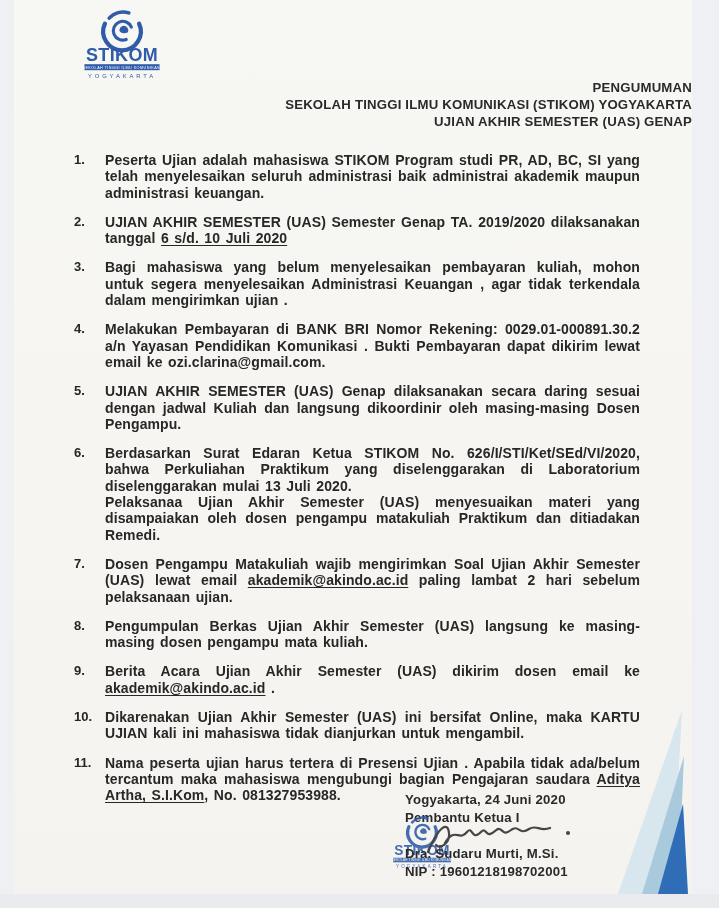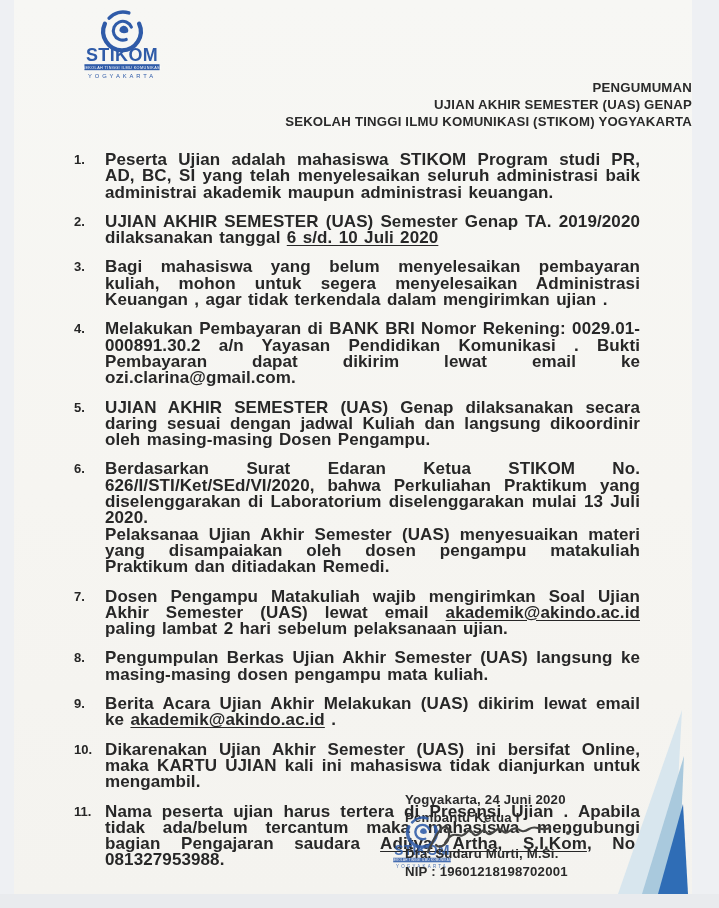--- a/index.html
+++ b/index.html
@@ -18,21 +18,21 @@
   .title-block{
     position:absolute;left:0;top:80px;width:100%;
     text-align:right;font-weight:bold;font-size:13.2px;line-height:16.8px;
     letter-spacing:.2px;color:#2a2a2a;
   }
   .items{position:absolute;left:60px;top:152px;width:566px;}
   .item{display:flex;margin-bottom:13px;}
   .item-number{width:31px;flex:0 0 31px;font-weight:bold;font-size:13px;line-height:16.3px;}
   .item-body{flex:1;}
   .item-par{
-    font-weight:bold;font-size:17px;line-height:16.3px;
+    font-weight:bold;font-size:14px;line-height:16.3px;
     text-align:justify;color:#272727;letter-spacing:.1px;
     word-spacing:1.5px;
   }
   .u{text-decoration:underline;text-underline-offset:2px;}
   .sig-block{position:absolute;left:0;top:4px;width:100%;height:100%;pointer-events:none;}
   .sig-line{
     position:absolute;left:391px;font-weight:bold;font-size:13.2px;color:#2a2a2a;
     white-space:nowrap;letter-spacing:.2px;
   }
   .sig-date{top:788px;}
@@ -59,22 +59,22 @@
       <path d="M 1.5 -6.5 a 5.5 5.5 0 0 1 5.5 7.5 q -6.5 3 -10 -1.5 a 6 6 0 0 1 4.5 -6 z" fill="#2f5ba8"></path>
     </g>
     <text x="55" y="60" text-anchor="middle" font-size="21" font-weight="bold" letter-spacing="0.5" fill="#2f5ba8">STIKOM</text>
     <rect x="11" y="63.5" width="88" height="7" fill="#2f5ba8"></rect>
     <text x="55" y="69" text-anchor="middle" font-size="4.4" letter-spacing="0.5" fill="#ffffff">SEKOLAH TINGGI ILMU KOMUNIKASI</text>
     <text x="55" y="79.5" text-anchor="middle" font-size="6.8" letter-spacing="3.4" fill="#2f5ba8">YOGYAKARTA</text>
   </svg>
 
   <div class="title-block">
     <div>PENGUMUMAN</div>
+    <div>SEKOLAH TINGGI ILMU KOMUNIKASI (STIKOM) YOGYAKARTA</div>
     <div>UJIAN AKHIR  SEMESTER (UAS) GENAP</div>
-    <div>SEKOLAH TINGGI ILMU KOMUNIKASI (STIKOM) YOGYAKARTA</div>
   </div>
 
   <div class="items" id="items">
       <div class="item">
         <div class="item-number">1.</div>
         <div class="item-body">
           <div class="item-par"><span>Peserta Ujian  adalah mahasiswa STIKOM  Program studi PR, AD, BC, SI yang telah  menyelesaikan seluruh administrasi baik administrai akademik maupun  administrasi keuangan.</span></div>
         </div>
       </div>
       <div class="item">
@@ -116,21 +116,21 @@
       </div>
       <div class="item">
         <div class="item-number">8.</div>
         <div class="item-body">
           <div class="item-par"><span>Pengumpulan Berkas Ujian Akhir Semester (UAS)  langsung  ke masing-masing dosen pengampu mata kuliah.</span></div>
         </div>
       </div>
       <div class="item">
         <div class="item-number">9.</div>
         <div class="item-body">
-          <div class="item-par"><span>Berita Acara Ujian Akhir Melakukan (UAS)   dikirim  lewat  email  ke </span><span class="u">akademik@akindo.ac.id</span><span> .</span></div>
+          <div class="item-par"><span>Berita Acara Ujian Akhir Semester (UAS)   dikirim  dosen  email  ke </span><span class="u">akademik@akindo.ac.id</span><span> .</span></div>
         </div>
       </div>
       <div class="item">
         <div class="item-number">10.</div>
         <div class="item-body">
           <div class="item-par"><span>Dikarenakan   Ujian Akhir Semester (UAS) ini   bersifat Online, maka KARTU UJIAN  kali ini mahasiswa  tidak dianjurkan untuk  mengambil.</span></div>
         </div>
       </div>
       <div class="item">
         <div class="item-number">11.</div>

